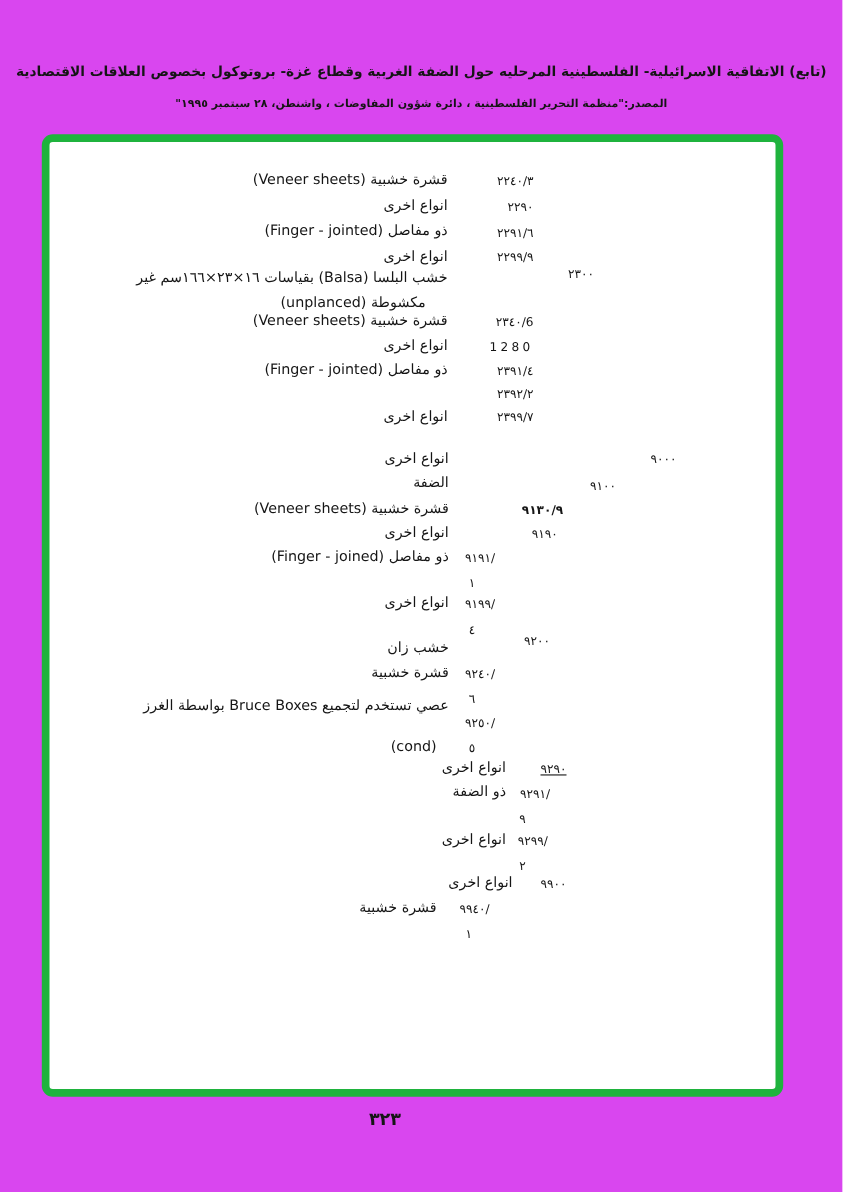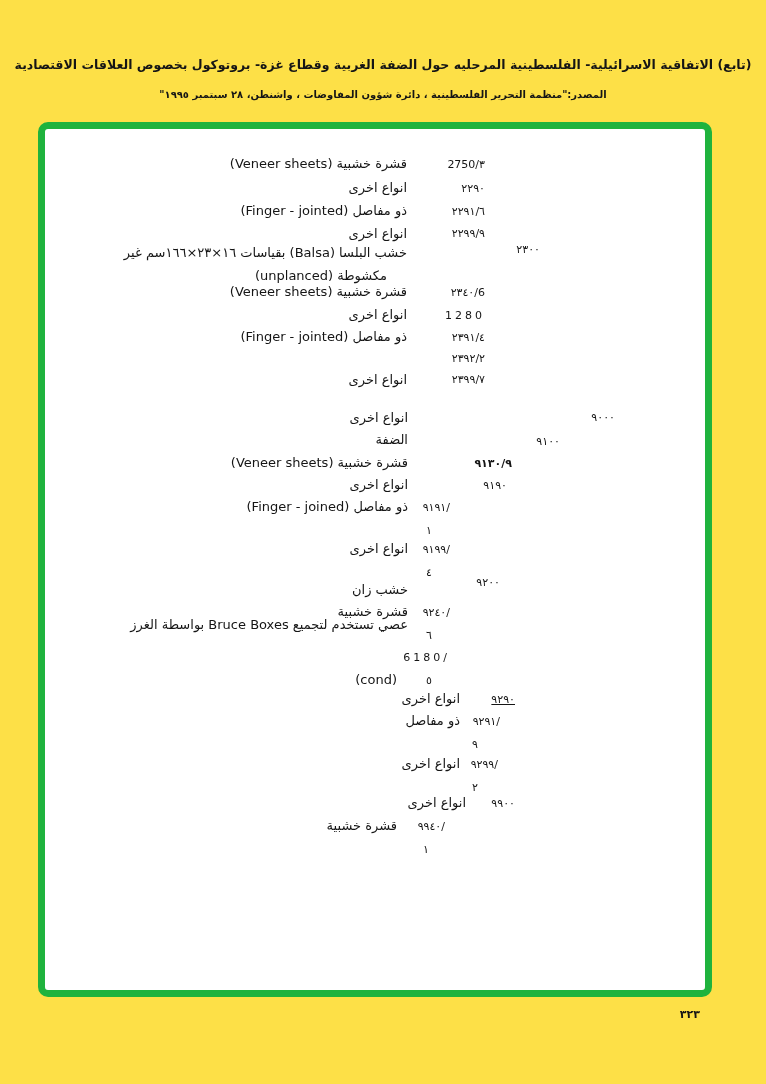--- a/index.html
+++ b/index.html
@@ -1,17 +1,17 @@
 <!DOCTYPE html>
 <html lang="ar"><head>
 <meta charset="utf-8">
 <style>
   html,body { margin:0; padding:0; background:#ffffff; }
   .page {
-    position:relative; width:766px; height:1084px; background:#fde047;
+    position:relative; width:766px; height:1084px; background:#d946ef;
     font-family:"DejaVu Sans", sans-serif; color:#151515; overflow:hidden;
   }
   .hdr1 {
     position:absolute; top:57px; left:0; width:766px; text-align:center;
     direction:rtl; font-weight:bold; font-size:12.5px; white-space:nowrap;
   }
   .hdr2 {
     position:absolute; top:89px; left:0; width:766px; text-align:center;
     direction:rtl; font-weight:bold; font-size:10px; white-space:nowrap;
   }
@@ -25,36 +25,36 @@
   }
   .code2 {
     position:absolute; direction:ltr; unicode-bidi:isolate;
     font-size:11px; white-space:nowrap; font-weight:500;
   }
   .desc {
     position:absolute; direction:rtl; unicode-bidi:isolate;
     font-size:13px; white-space:nowrap;
   }
   .pageno {
-    position:absolute; top:1008px; left:0; width:700px; 
-    font-weight:bold; font-size:11px; letter-spacing:4px; direction:rtl;
+    position:absolute; top:1008px; left:0; width:700px; text-align:center;
+    font-weight:bold; font-size:16px; letter-spacing:4px; direction:rtl;
   }
 </style>
 </head>
 <body>
 
 <div class="page">
 
   <div class="hdr1">(تابع) الاتفاقية الاسرائيلية- الفلسطينية المرحليه حول الضفة الغربية وقطاع غزة- بروتوكول بخصوص العلاقات الاقتصادية</div>
   <div class="hdr2">المصدر:"منظمة التحرير الفلسطينية ، دائرة شؤون المفاوضات ، واشنطن، ٢٨ سبتمبر ١٩٩٥"</div>
 
   <div class="gbox" style="border-color: rgb(31, 179, 61);"></div>
 
   <div>
-    <span class="code" style="right:281px; top:158px;">2750/٣</span>
+    <span class="code" style="right:281px; top:158px;">٢٢٤٠/٣</span>
     <span class="desc" style="right:359px; top:156px;">قشرة خشبية (Veneer sheets)</span>
   </div>
   <div>
     <span class="code" style="right:281px; top:182px;">٢٢٩٠</span>
     <span class="desc" style="right:359px; top:180px;">انواع اخرى</span>
   </div>
   <div>
     <span class="code" style="right:281px; top:205px;">٢٢٩١/٦</span>
     <span class="desc" style="right:359px; top:203px;">ذو مفاصل (Finger - jointed)</span>
   </div>
@@ -116,33 +116,33 @@
   <div>
     <span class="code" style="right:266px; top:576px;">٩٢٠٠</span>
     <span class="desc" style="right:358px; top:582px;">خشب زان</span>
   </div>
   <div>
     <span class="code" style="right:316px; top:606px;">٩٢٤٠/</span>
     <span class="code2" style="right:334px; top:629px;">٦</span>
     <span class="desc" style="right:358px; top:604px;">قشرة خشبية</span>
   </div>
   <div>
-    <span class="code" style="right:316px; top:651px;">6180/</span>
+    <span class="code" style="right:316px; top:651px;">٩٢٥٠/</span>
     <span class="code2" style="right:334px; top:674px;">٥</span>
-    <span class="desc" style="right:358px; top:617px;">عصي تستخدم لتجميع Bruce Boxes بواسطة الغرز</span>
+    <span class="desc" style="right:358px; top:634px;">عصي تستخدم لتجميع Bruce Boxes بواسطة الغرز</span>
     <span class="desc" style="right:369px; top:672px;">(cond)</span>
   </div>
   <div>
     <span class="code" style="right:251px; top:693px;text-decoration:underline;">٩٢٩٠</span>
     <span class="desc" style="right:306px; top:691px;">انواع اخرى</span>
   </div>
   <div>
     <span class="code" style="right:266px; top:715px;">٩٢٩١/</span>
     <span class="code2" style="right:288px; top:738px;">٩</span>
-    <span class="desc" style="right:306px; top:713px;">ذو مفاصل</span>
+    <span class="desc" style="right:306px; top:713px;">ذو الضفة</span>
   </div>
   <div>
     <span class="code" style="right:268px; top:758px;">٩٢٩٩/</span>
     <span class="code2" style="right:288px; top:781px;">٢</span>
     <span class="desc" style="right:306px; top:756px;">انواع اخرى</span>
   </div>
   <div>
     <span class="code" style="right:251px; top:797px;">٩٩٠٠</span>
     <span class="desc" style="right:300px; top:795px;">انواع اخرى</span>
   </div>

